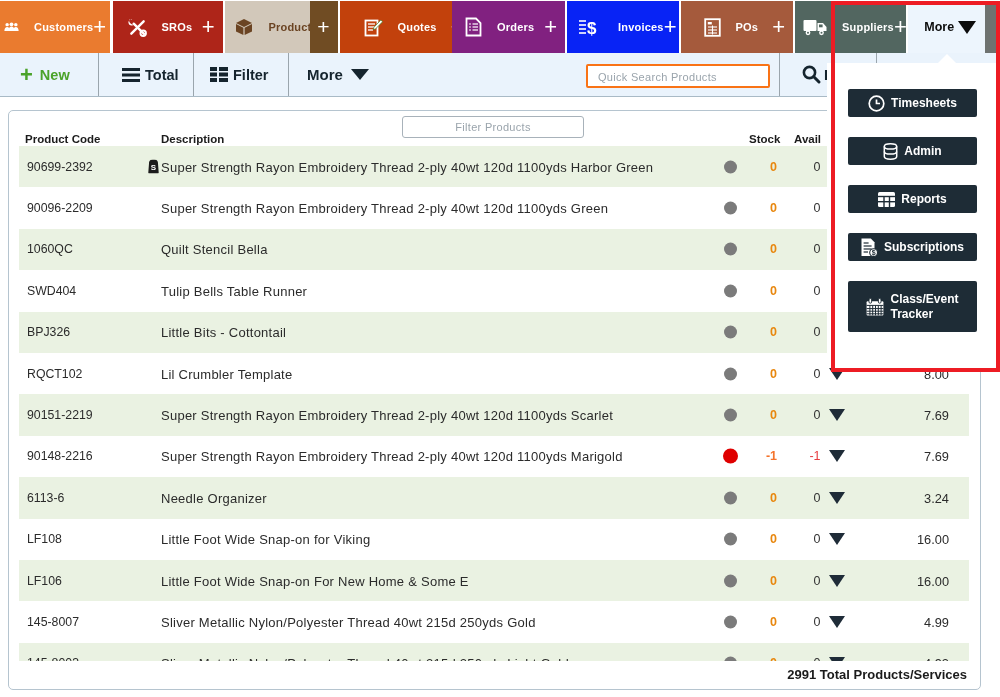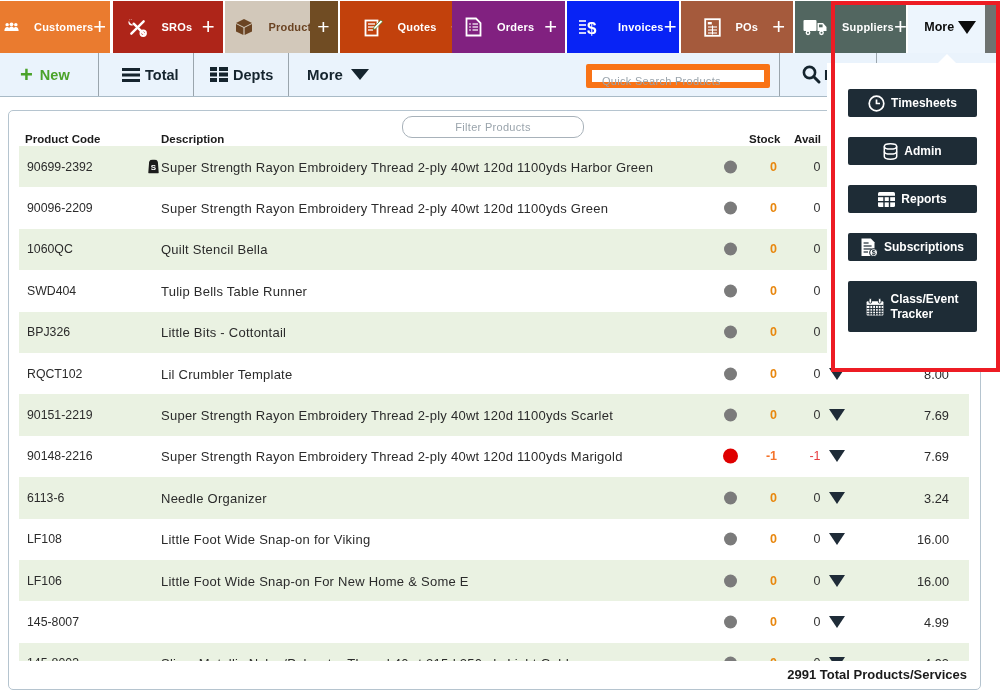--- a/index.html
+++ b/index.html
@@ -200,45 +200,45 @@
     <svg width="18" height="15" viewBox="0 0 18 15">
         <g fill="#15242e">
       <rect x="0" y="0" width="7" height="4"></rect>
           <rect x="9" y="0" width="9" height="4"></rect>
       <rect x="0" y="5.5" width="7" height="4"></rect>
           <rect x="9" y="5.5" width="9" height="4"></rect>
       <rect x="0" y="11" width="7" height="4"></rect>
           <rect x="9" y="11" width="9" height="4"></rect>
     </g>
       </svg>
-    <span style="margin-left:5px;">Depts</span>
+    <span style="margin-left:5px;">Filter</span>
   </div>
   <div class="tsep" style="left:288px;"></div>
   <div class="tbtn" style="left:307px;">
     <span style="font-size:15px;">More</span>
     <span style="margin-left:8px; width:0; height:0; border-left:9px solid transparent; border-right:9px solid transparent; border-top:11px solid #15242e;"></span>
   </div>
-  <div class="abs" style="left:586px; top:11px; width:184px; height:24px; background:#fff; border:6px solid #f97316; border-radius:2px;">
+  <div class="abs" style="left:586px; top:11px; width:184px; height:24px; background:#fff; border:2px solid #f97316; border-radius:2px;">
     <span style="position:absolute; left:10px; top:5px; font-size:11px; color:#9aa4ac; letter-spacing:0.3px;">Quick Search Products</span>
   </div>
   <div class="tsep" style="left:778.5px;"></div>
   <div class="tbtn" style="left:801px;">
     <svg width="21" height="21" viewBox="0 0 21 21">
       <circle cx="8.5" cy="8.5" r="5.6" fill="none" stroke="#15242e" stroke-width="2.6"></circle>
       <line x1="12.8" y1="12.8" x2="18" y2="18" stroke="#15242e" stroke-width="3" stroke-linecap="round"></line>
     </svg>
     <span style="margin-left:2px;">Find</span>
   </div>
   <div class="tsep" style="left:876px;"></div>
 </div>
 
 <div id="panelbox">
   <span class="hdr" style="left:16px;">Product Code</span>
   <span class="hdr" style="left:152px;">Description</span>
-  <div class="abs" style="left:393px; top:4.5px; width:182px; height:22.5px; border:1px solid #A8B2BA; border-radius:10px; background:#fff; text-align:center;">
+  <div class="abs" style="left:393px; top:4.5px; width:182px; height:22.5px; border:1px solid #A8B2BA; border-radius:3px; background:#fff; text-align:center;">
     <span style="font-size:11px; color:#9aa4ac; line-height:21px; letter-spacing:0.3px;">Filter Products</span>
   </div>
   <span class="hdr" style="left:740px;">Stock</span>
   <span class="hdr" style="left:785px;">Avail</span>
   <span class="hdr" style="left:905px;">Price</span>
 
   <div id="rows">
   <div class="row g">
         <span class="code">90699-2392</span>
         <span class="desc"><svg width="11" height="14" viewBox="0 0 11 14" style="position:absolute; left:-13px; top:0.5px;">
@@ -336,20 +336,21 @@
         <span class="code">LF106</span>
         <span class="desc">Little Foot Wide Snap-on For New Home &amp; Some E</span>
         <span class="dot" style="background:#7b7b7b; width:13px; height:13px; left:705.0px;"></span>
         <span class="stk">0</span>
         <span class="avl">0</span>
         <span class="arr"></span>
         <span class="prc">16.00</span>
       </div>
   <div class="row">
         <span class="code">145-8007</span>
+        <span class="desc">Sliver Metallic Nylon/Polyester Thread 40wt 215d 250yds Gold</span>
         <span class="dot" style="background:#7b7b7b; width:13px; height:13px; left:705.0px;"></span>
         <span class="stk">0</span>
         <span class="avl">0</span>
         <span class="arr"></span>
         <span class="prc">4.99</span>
       </div>
   <div class="row g">
         <span class="code">145-8003</span>
         <span class="desc">Sliver Metallic Nylon/Polyester Thread 40wt 215d 250yds Light Gold</span>
         <span class="dot" style="background:#7b7b7b; width:13px; height:13px; left:705.0px;"></span>

